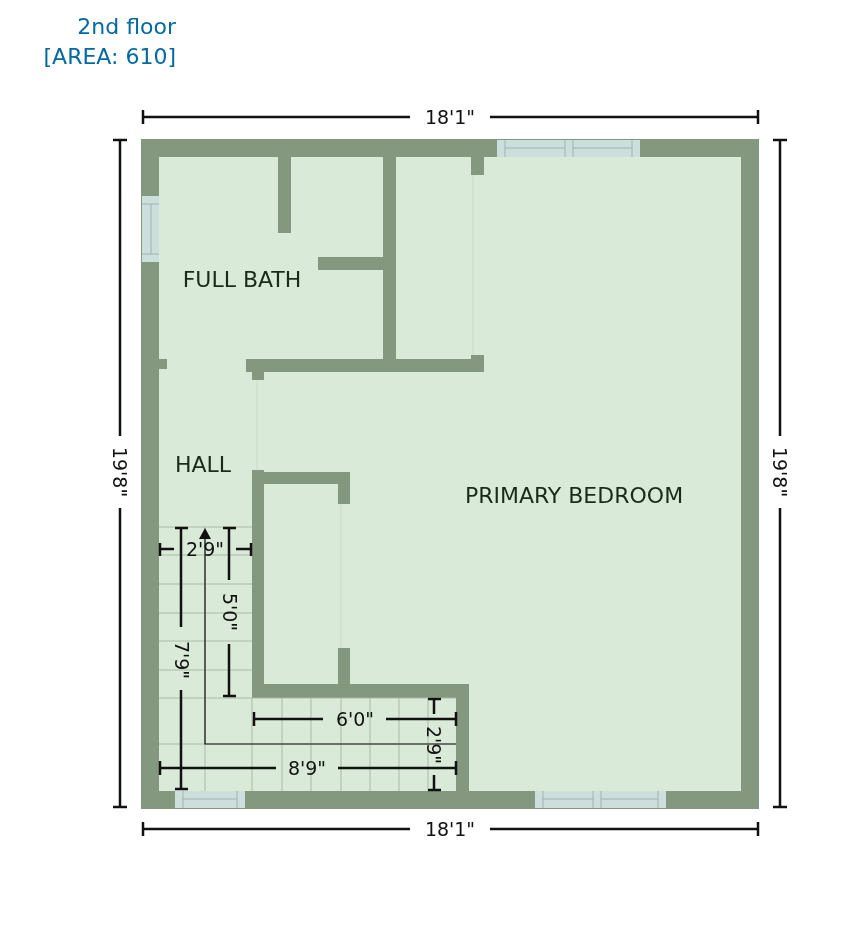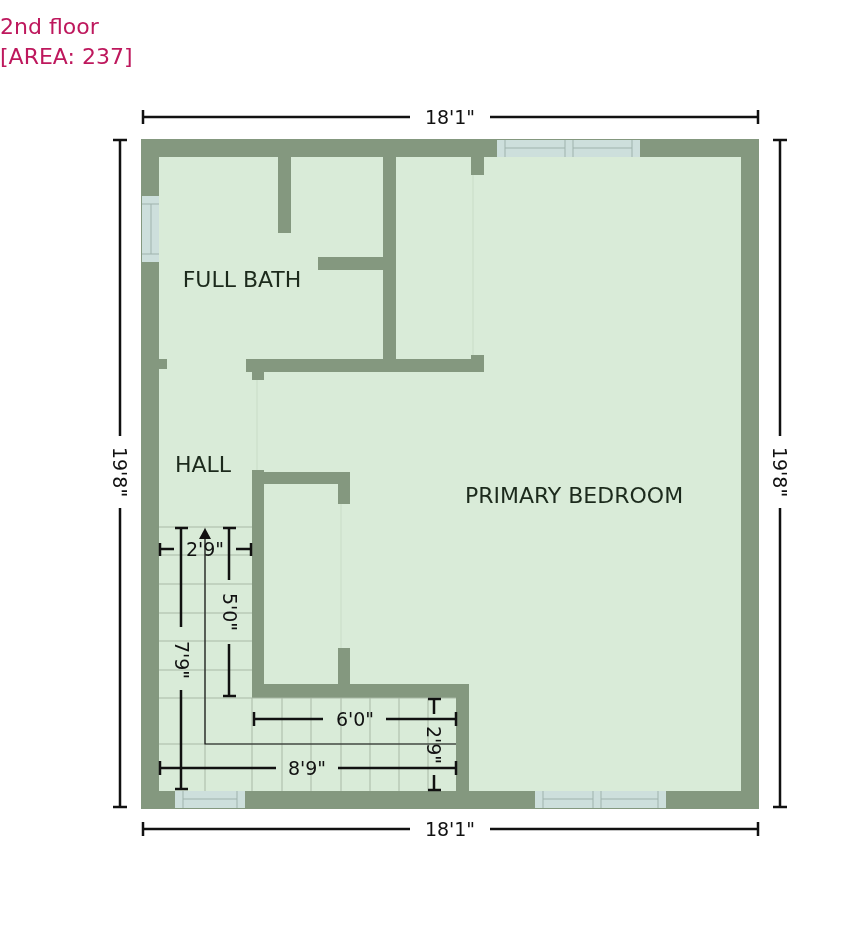--- a/index.html
+++ b/index.html
@@ -1,30 +1,30 @@
 <!DOCTYPE html>
 <html><head>
 <meta charset="utf-8">
 <style>
   html, body { margin: 0; padding: 0; background: #ffffff; }
   body { width: 846px; height: 929px; position: relative; overflow: hidden;
          font-family: "DejaVu Sans", "Liberation Sans", sans-serif; }
-  .title { position: absolute; left: 0; width: 176px; text-align: left;
-           color: #be185d; font-size: 22px; line-height: 30px; }
+  .title { position: absolute; left: 0; width: 176px; text-align: right;
+           color: #0369a1; font-size: 22px; line-height: 30px; }
   #floor-title { top: 12px; }
   #area-label { top: 42px; }
   svg { position: absolute; left: 0; top: 0; }
   .lbl { font-family: "DejaVu Sans", "Liberation Sans", sans-serif; fill: #1c2a1c; }
   .dim { font-family: "DejaVu Sans", "Liberation Sans", sans-serif; fill: #111; font-size: 19px; }
 </style>
 </head>
 <body>
 
 <div class="title" id="floor-title">2nd floor</div>
-<div class="title" id="area-label">[AREA: 237]</div>
+<div class="title" id="area-label">[AREA: 610]</div>
 
 <svg width="846" height="929" viewBox="0 0 846 929">
 
   <rect x="141" y="139" width="618" height="670" fill="#84987f"></rect>
 
   <rect x="159" y="157" width="582" height="634" fill="#d9ebd8"></rect>
 
   <g fill="#84987f">
 
     <rect x="278" y="157" width="13" height="76"></rect>

